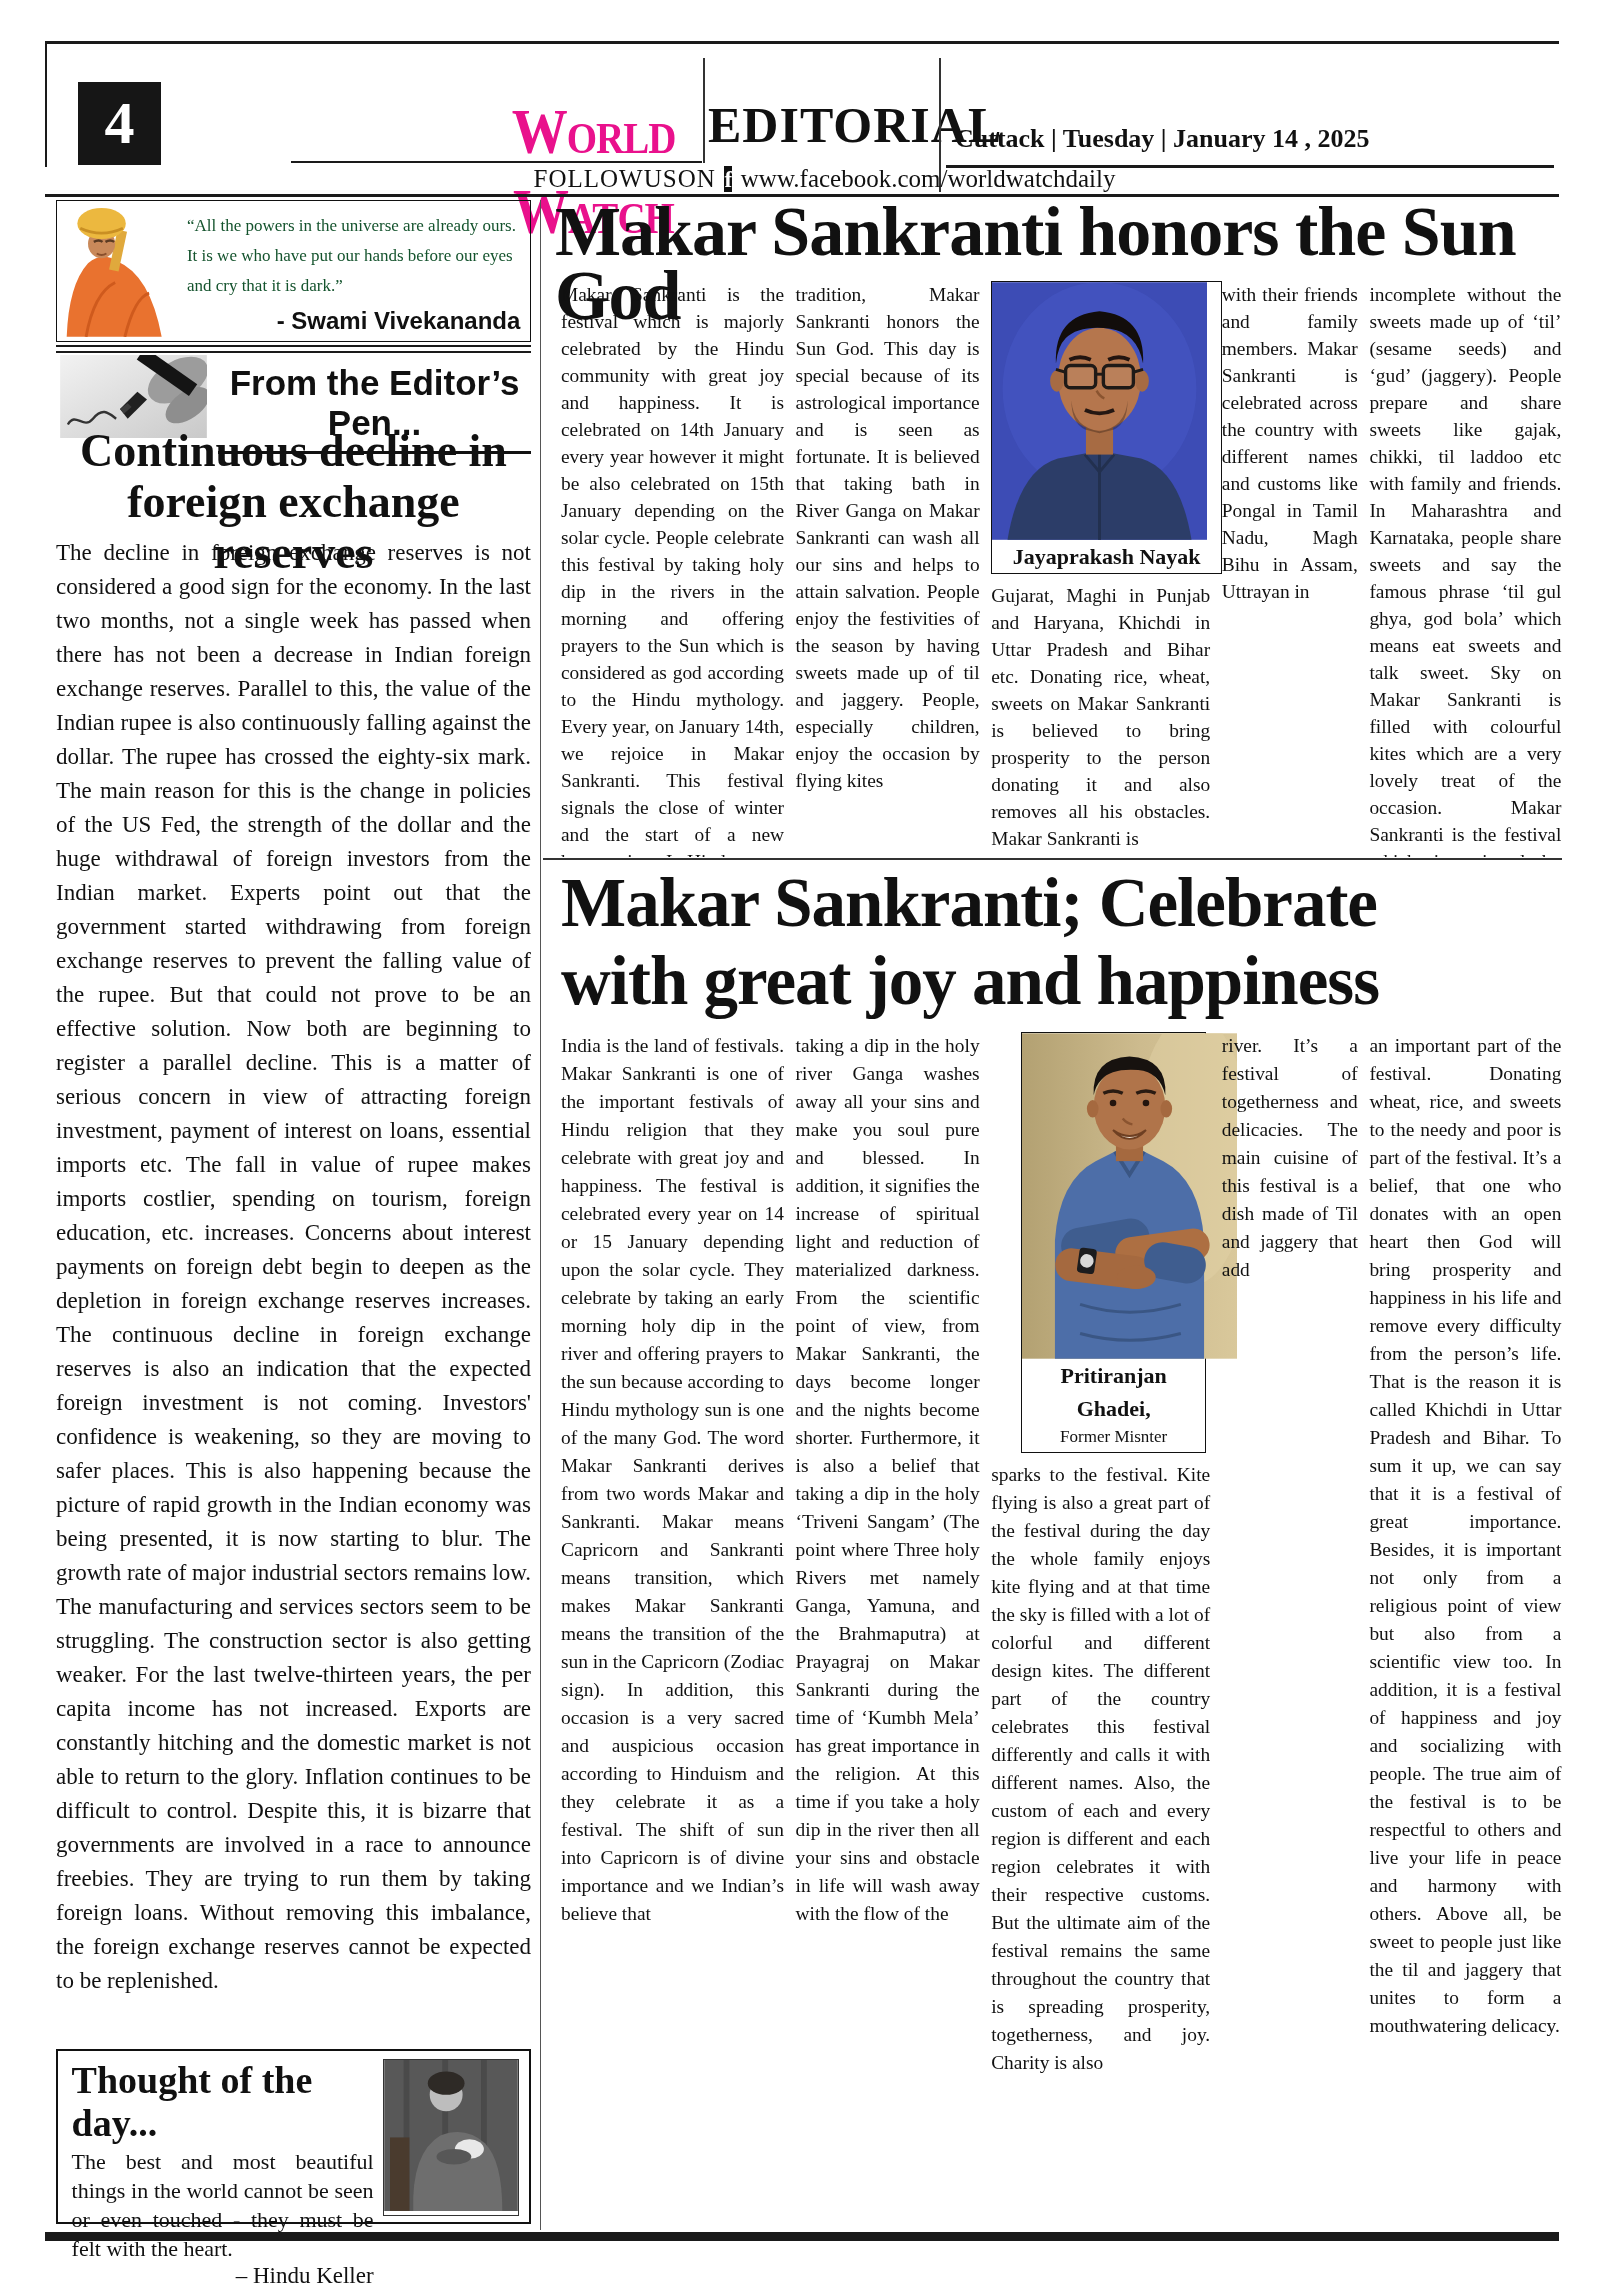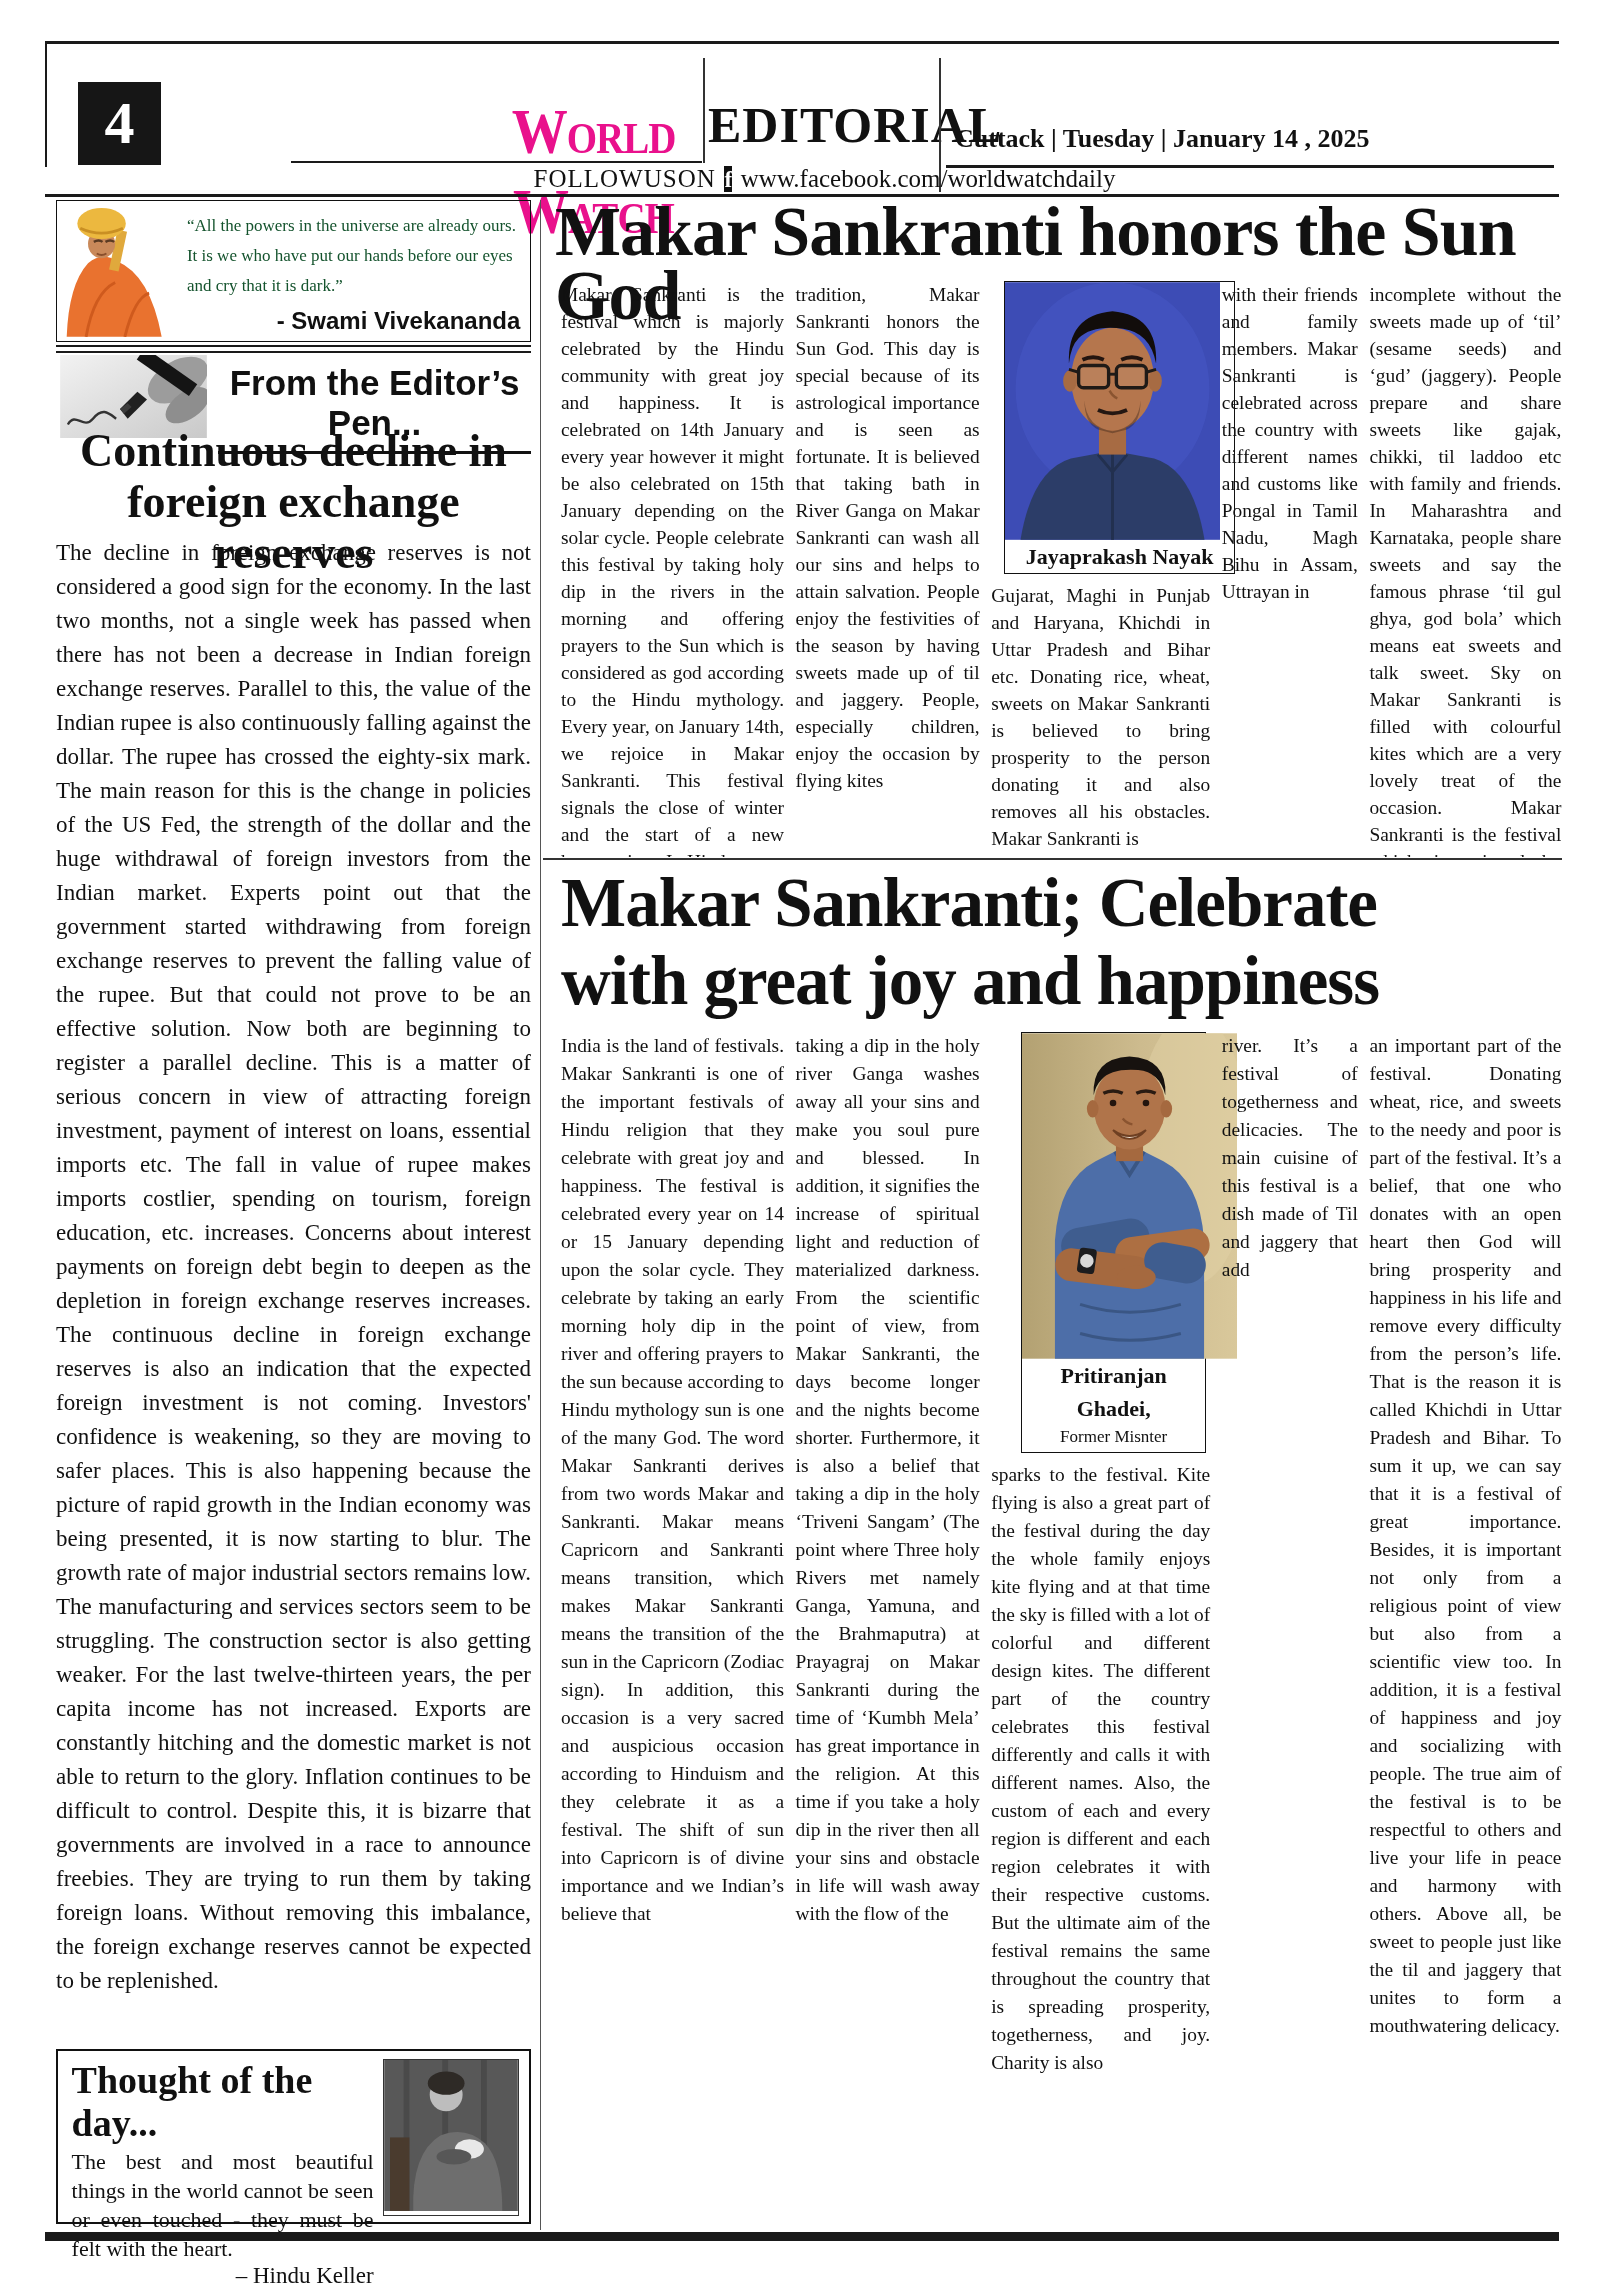--- a/index.html
+++ b/index.html
@@ -162,21 +162,21 @@
   <div class="abs" id="a1-headline">Makar Sankranti honors the Sun God</div>
 
   <div class="abs" id="a1-cols">
     <div class="col">
         <p>Makar Sankranti is the festival which is majorly celebrated by the Hindu community with great joy and happiness. It is celebrated on 14th January every year however it might be also celebrated on 15th January depending on the solar cycle. People celebrate this festival by taking holy dip in the rivers in the morning and offering prayers to the Sun which is considered as god according to the Hindu mythology. Every year, on January 14th, we rejoice in Makar Sankranti. This festival signals the close of winter and the start of a new harvest time. In Hindu</p>
       </div>
     <div class="col">
         <p>tradition, Makar Sankranti honors the Sun God. This day is special because of its astrological importance and is seen as fortunate. It is believed that taking bath in River Ganga on Makar Sankranti can wash all our sins and helps to attain salvation. People enjoy the festivities of the season by having sweets made up of til and jaggery. People, especially children, enjoy the occasion by flying kites</p>
       </div>
     <div class="col photo-col">
-      <div class="photo-frame" style="width:231px;margin-left:13px;">
+      <div class="photo-frame" style="width:231px;">
         <svg width="215" height="258" viewBox="0 0 222 266" style="display:block;">
           <rect width="222" height="266" fill="#3d4cb5"></rect>
           <ellipse cx="111" cy="110" rx="100" ry="110" fill="#4a5cc9" opacity="0.45"></ellipse>
           <path d="M16,266 Q28,194 68,182 L111,174 L154,182 Q194,194 206,266 Z" fill="#2c3d68"></path>
           <path d="M111,176 L111,266" stroke="#22304f" stroke-width="3"></path>
           <path d="M96,178 L111,196 L126,178" fill="none" stroke="#22304f" stroke-width="3"></path>
           <rect x="97" y="140" width="28" height="38" fill="#a76b43"></rect>
           <ellipse cx="111" cy="100" rx="43" ry="53" fill="#b5764d"></ellipse>
           <ellipse cx="67" cy="102" rx="7" ry="11" fill="#a76b43"></ellipse>
           <ellipse cx="155" cy="102" rx="7" ry="11" fill="#a76b43"></ellipse>

